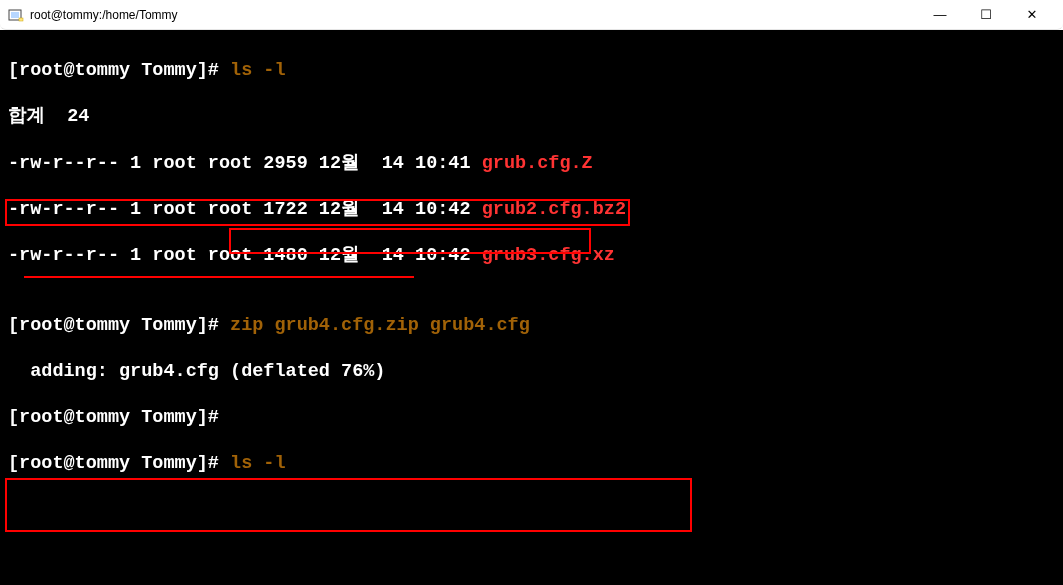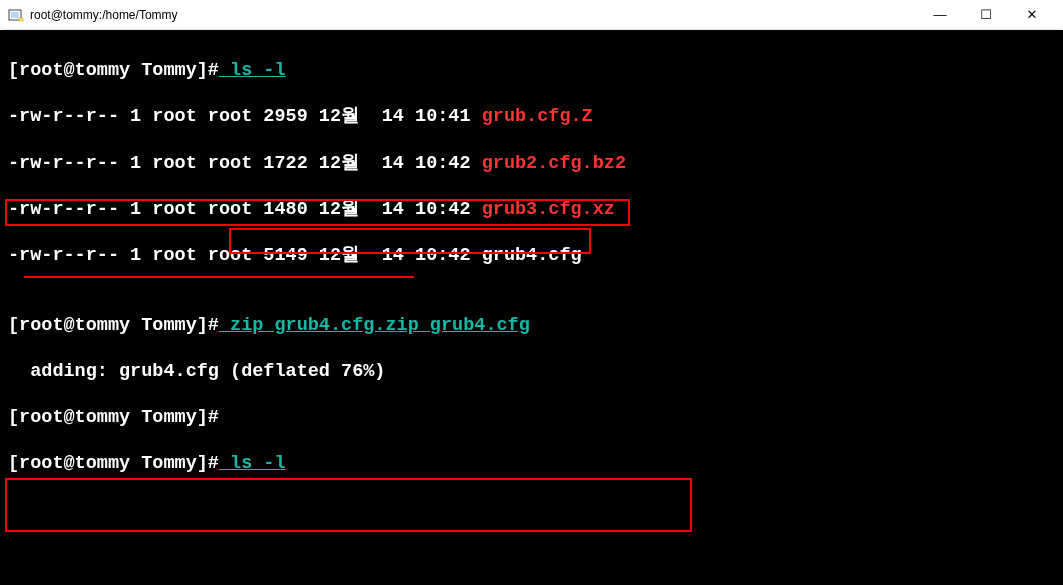--- a/index.html
+++ b/index.html
@@ -44,21 +44,21 @@
     font-size: 18.5px;
     line-height: 1.25;
     font-weight: bold;
     height: calc(100% - 30px);
     overflow: hidden;
     white-space: pre;
     position: relative;
   }
   .line { display: block; position: relative; }
   .red { color: #ff3333; margin-top: 28px; }
-  .cmd { color: #14b8a6; text-decoration: underline; }
+  .cmd { color: #a16207; }
   .box-red {
     position: absolute;
     border: 2.5px solid #ff0000;
     pointer-events: none;
   }
   .underline-red {
     position: absolute;
     border-bottom: 2.5px solid #ff0000;
     pointer-events: none;
   }
@@ -77,24 +77,24 @@
   <span class="title">root@tommy:/home/Tommy</span>
   <div class="win-btns">
     <div class="win-btn">—</div>
     <div class="win-btn">☐</div>
     <div class="win-btn">✕</div>
   </div>
 </div>
 
 <div class="term">
 <span class="line"><span>[root@tommy Tommy]#</span><span class="cmd"> ls -l</span></span>
+<span class="line">합계  24</span>
 <span class="line">-rw-r--r-- 1 root root 2959 12월  14 10:41 <span class="red">grub.cfg.Z</span></span>
 <span class="line">-rw-r--r-- 1 root root 1722 12월  14 10:42 <span class="red">grub2.cfg.bz2</span></span>
 <span class="line">-rw-r--r-- 1 root root 1480 12월  14 10:42 <span class="red">grub3.cfg.xz</span></span>
-<span class="line">-rw-r--r-- 1 root root 5149 12월  14 10:42 <span class="">grub4.cfg</span></span>
 
 <span class="line"><span>[root@tommy Tommy]#</span><span class="cmd"> zip grub4.cfg.zip grub4.cfg</span></span>
 <span class="line">  adding: grub4.cfg (deflated 76%)</span>
 <span class="line"><span>[root@tommy Tommy]#</span></span>
 <span class="line"><span>[root@tommy Tommy]#</span><span class="cmd"> ls -l</span></span>
 
 
 
 
 

